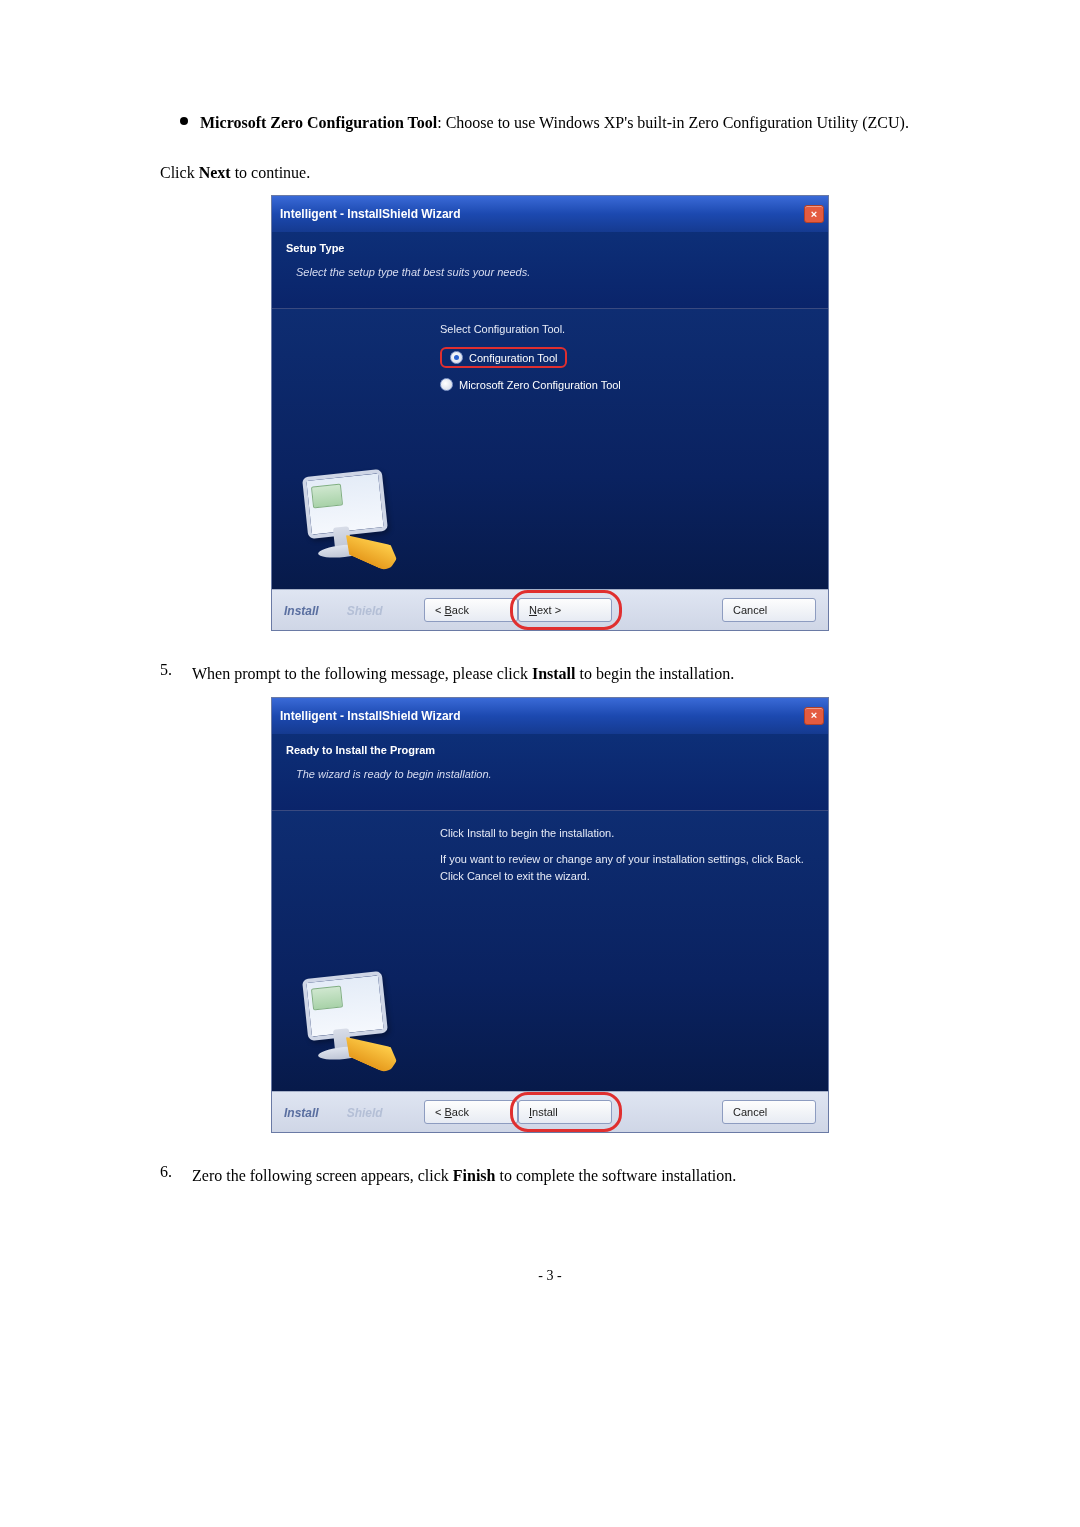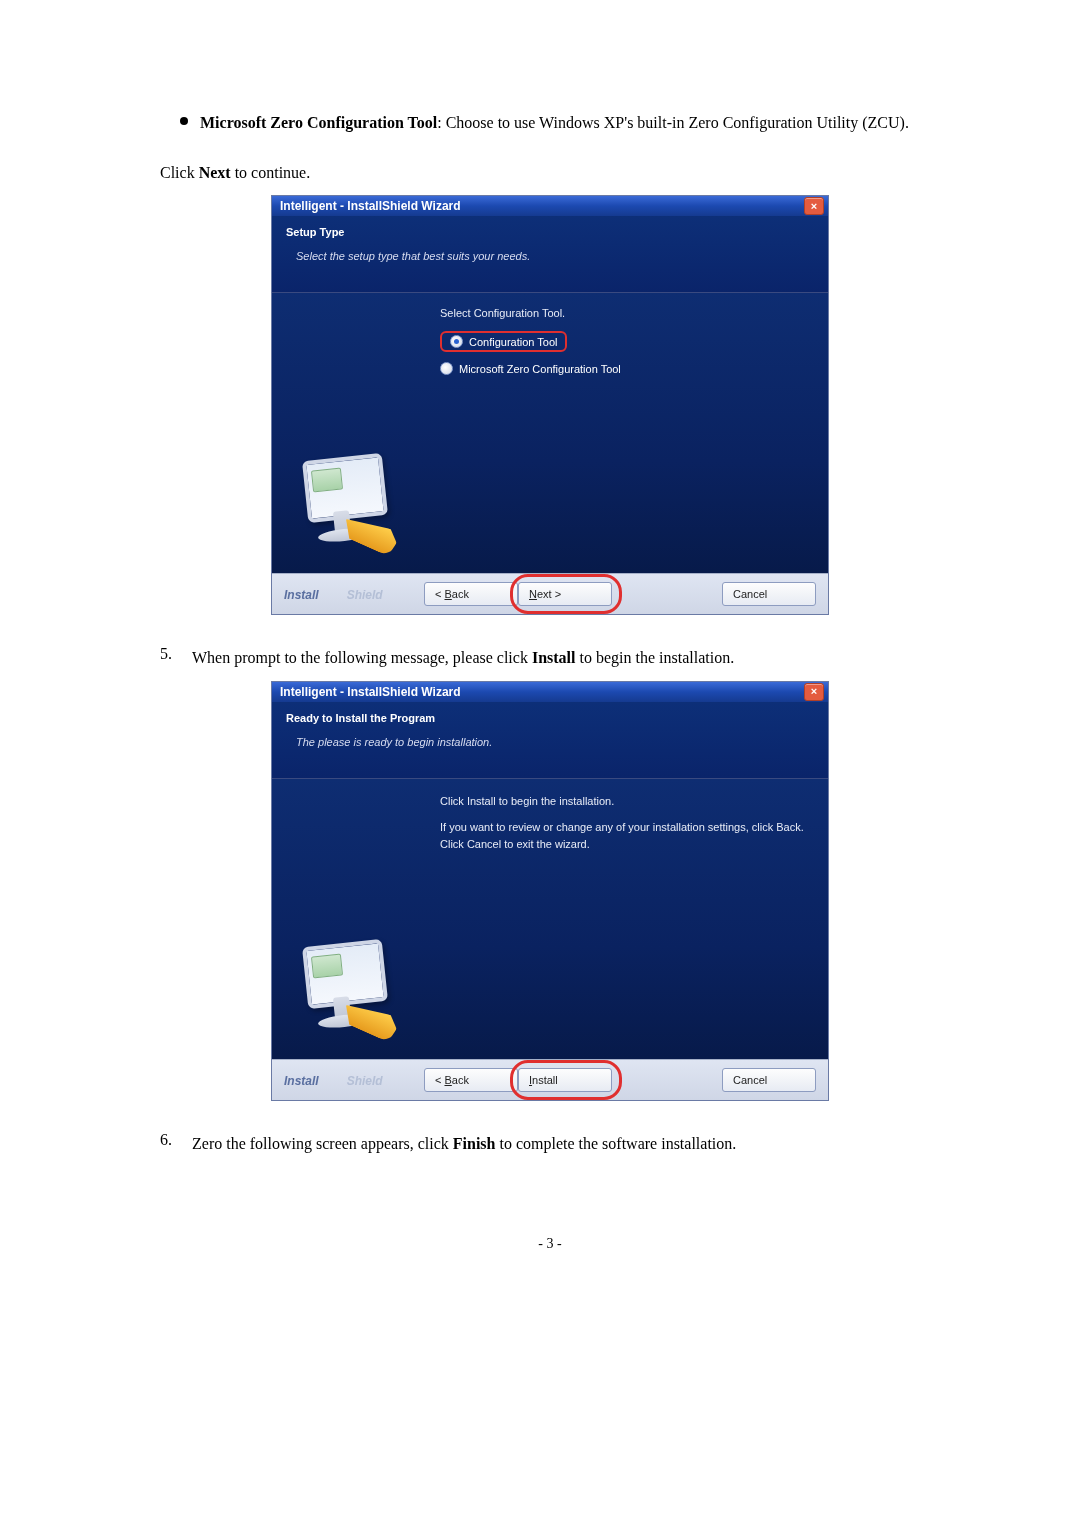--- a/index.html
+++ b/index.html
@@ -30,21 +30,21 @@
   .num-text { line-height: 1.6; }
 
   
   .wizard {
     width: 556px;
     margin: 10px auto 30px auto;
     border: 1px solid #6a7aa5;
     box-shadow: 0 0 0 1px #e8ecf5 inset;
   }
   .titlebar {
-    height: 20px;
+    height: 36px;
     background: linear-gradient(#3a6ad7, #1c49b0 50%, #153a90);
     display: flex; align-items: center; justify-content: space-between;
     padding: 0 4px 0 8px;
   }
   .titlebar-title {
     color: #fff; font-family: Tahoma, sans-serif; font-size: 12px; font-weight: bold;
   }
   .closebox {
     width: 18px; height: 16px; background: #e45b3f;
     border: 1px solid #b04028; border-radius: 3px;
@@ -223,21 +223,21 @@
     </div>
   </div>
 
   <div class="wizard">
     <div class="titlebar">
       <span class="titlebar-title">Intelligent - InstallShield Wizard</span>
       <div class="closebox">×</div>
     </div>
     <div class="hdr">
       <div class="hdr-title">Ready to Install the Program</div>
-      <div class="hdr-sub">The please is ready to begin installation.</div>
+      <div class="hdr-sub">The wizard is ready to begin installation.</div>
     </div>
     <div class="body">
       <div class="sidebar-img">
         <div class="monitor">
           <div class="screen"></div>
           <div class="doc"></div>
           <div class="stand"></div>
           <div class="base"></div>
           <div class="swoosh"></div>
         </div>

